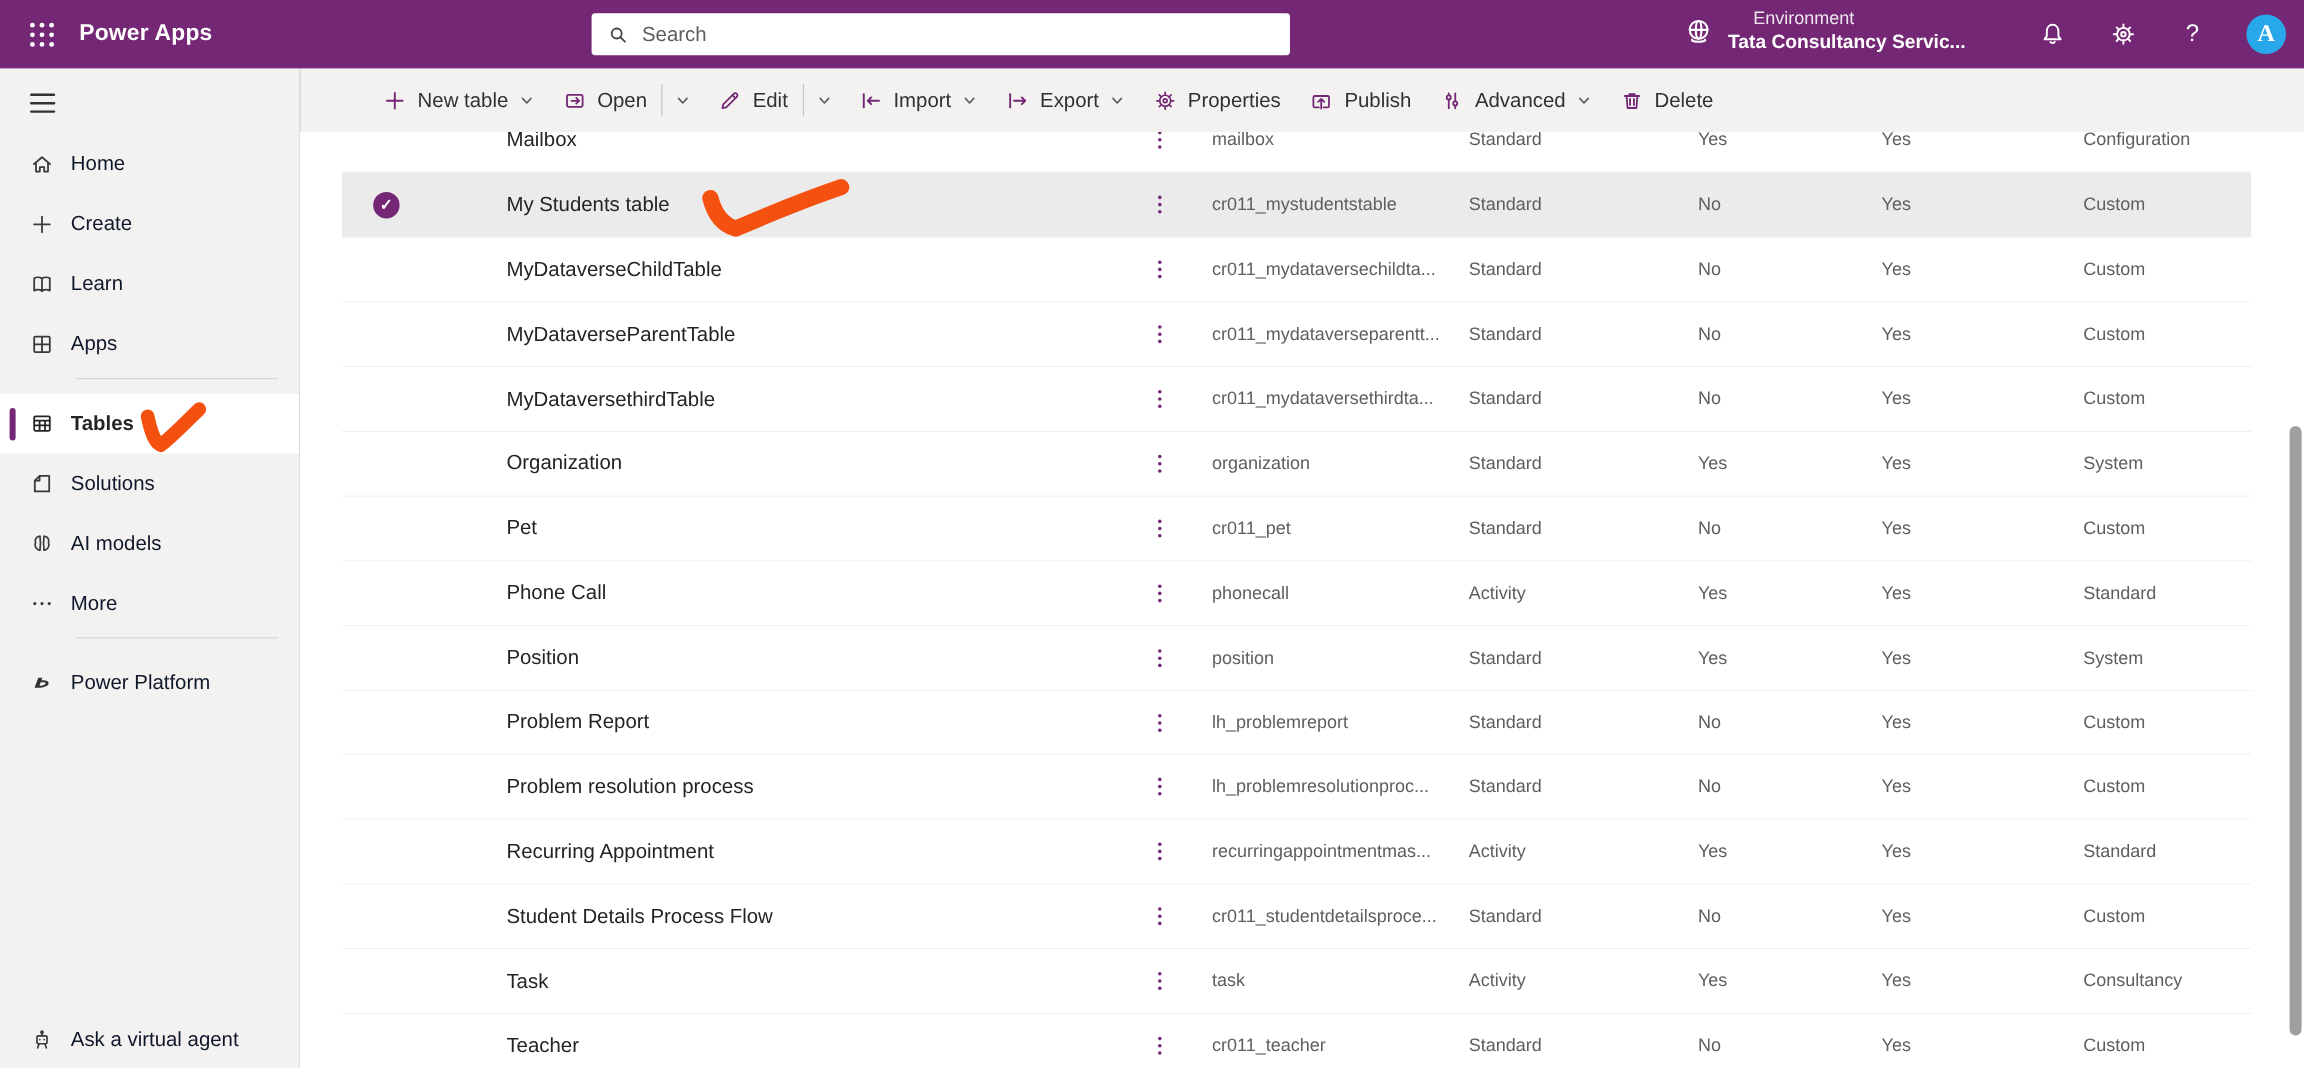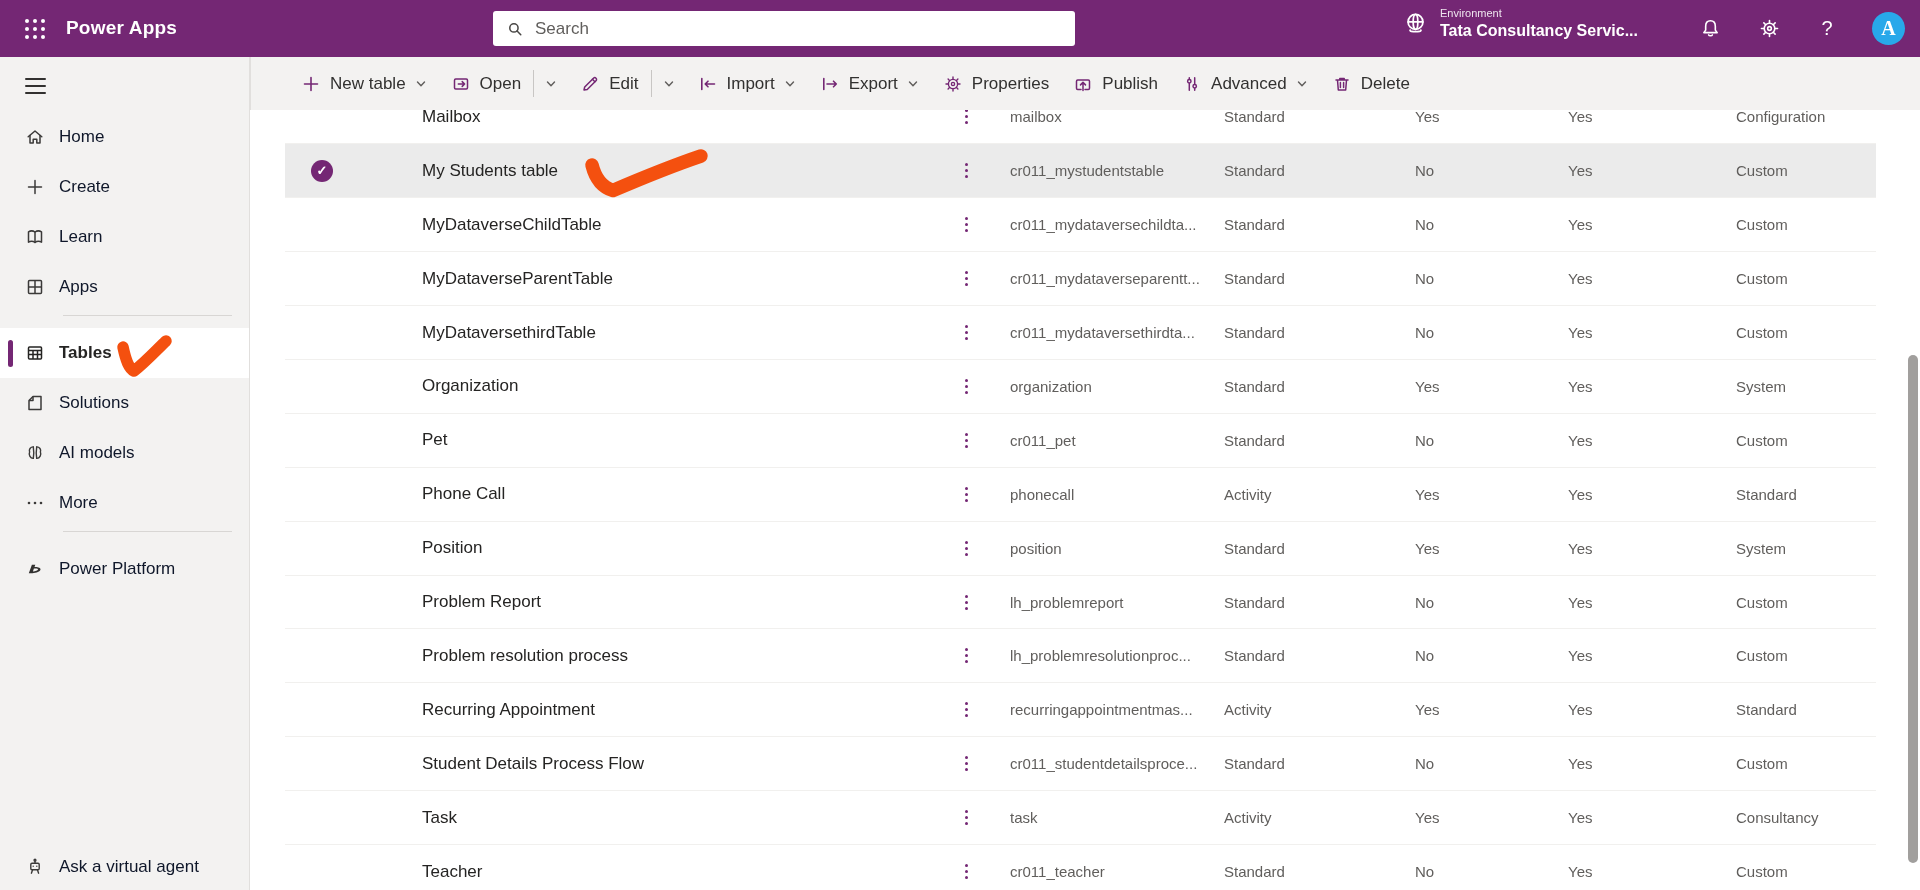--- a/index.html
+++ b/index.html
@@ -14,28 +14,28 @@
 
 
 .topbar{position:absolute;left:0;top:0;width:1920px;height:57px;background:var(--topbar-bg);z-index:40;}
 .waffle{position:absolute;left:13px;top:14px;width:44px;height:30px;display:grid;grid-template-columns:repeat(3,4px);grid-template-rows:repeat(3,4px);gap:4px;place-content:center;cursor:pointer;}
 .waffle i{width:4px;height:4px;border-radius:50%;background:#fff;}
 .app-title{position:absolute;left:66px;top:17px;color:#fff;font-size:19px;font-weight:700;letter-spacing:.2px;}
 .top-search{position:absolute;left:493px;top:11px;width:582px;height:35px;background:#fff;border-radius:3px;display:flex;align-items:center;padding-left:13px;gap:11px;}
 .top-search .ph{font-size:17px;color:#605e5c;}
 .env{position:absolute;left:1402px;top:7px;display:flex;align-items:center;gap:11px;color:#fff;cursor:pointer;}
 .env-texts{display:flex;flex-direction:column;line-height:1.25;}
-.env-label{font-size:11px;color:rgba(255,255,255,.88);}
+.env-label{font-size:15px;color:rgba(255,255,255,.88);margin-left:21px;}
 .env-name{font-size:16px;font-weight:700;}
 .tico{position:absolute;top:13px;width:30px;height:30px;display:flex;align-items:center;justify-content:center;cursor:pointer;}
 .help-glyph{color:#fff;font-size:20px;font-weight:400;}
 .avatar{position:absolute;left:1872px;top:12px;width:33px;height:33px;border-radius:50%;background:var(--avatar-bg);color:#fff;display:flex;align-items:center;justify-content:center;font-family:"Liberation Serif",serif;font-weight:700;font-size:20px;cursor:pointer;}
 
 
-.toolbar{position:absolute;left:250px;top:57px;width:1670px;height:53px;background:var(--toolbar-bg);display:flex;align-items:center;padding-left:38px;z-index:10;border-left:1px solid #e1dfdd;}
+.toolbar{position:absolute;left:250px;top:57px;width:1670px;height:53px;background:var(--toolbar-bg);display:flex;align-items:center;padding-left:56px;z-index:10;border-left:1px solid #e1dfdd;}
 .tbtn{display:flex;align-items:center;gap:9px;padding:0 12px;height:100%;font-size:17px;color:#323130;cursor:pointer;white-space:nowrap;}
 .chev-btn{display:flex;align-items:center;padding:0 11px;height:100%;cursor:pointer;}
 .vdiv{width:1px;height:27px;background:#c8c6c4;}
 
 
 .sidebar{position:absolute;left:0;top:57px;width:250px;height:833px;background:var(--sidebar-bg);border-right:1px solid #e1dfdd;z-index:20;}
 .hamburger{position:absolute;left:25px;top:21px;width:21px;height:16px;display:flex;flex-direction:column;justify-content:space-between;cursor:pointer;}
 .hamburger i{height:2px;background:#323130;border-radius:1px;}
 .side-nav{position:absolute;left:0;top:55px;width:100%;}
 .side-item{position:relative;height:50px;display:flex;align-items:center;padding-left:25px;gap:14px;font-size:17px;color:#0f172a;cursor:pointer;}

